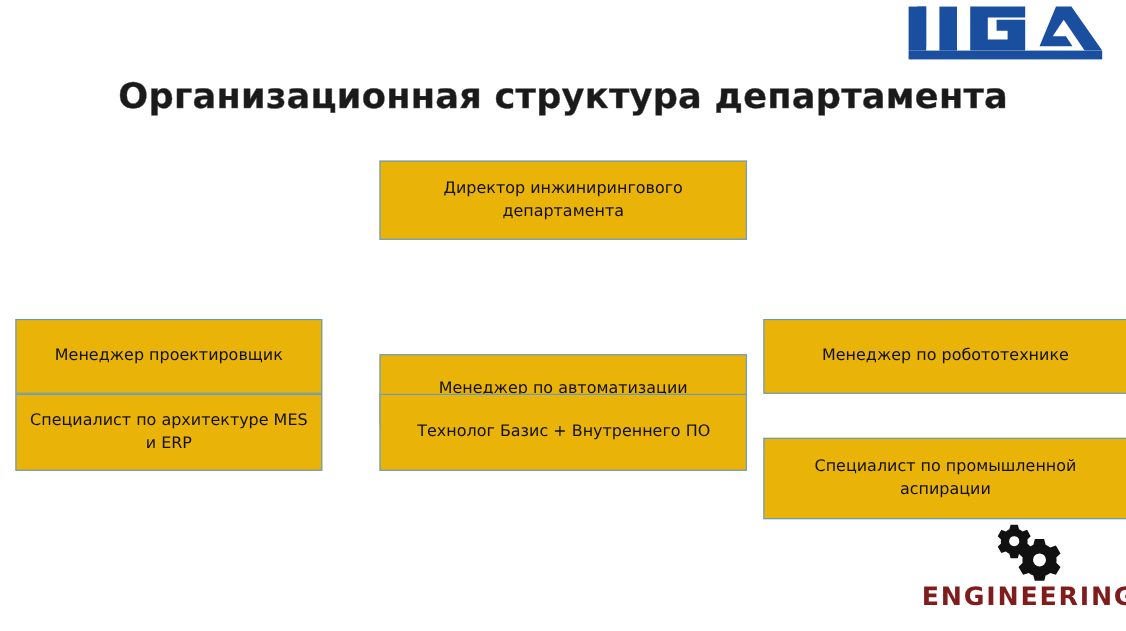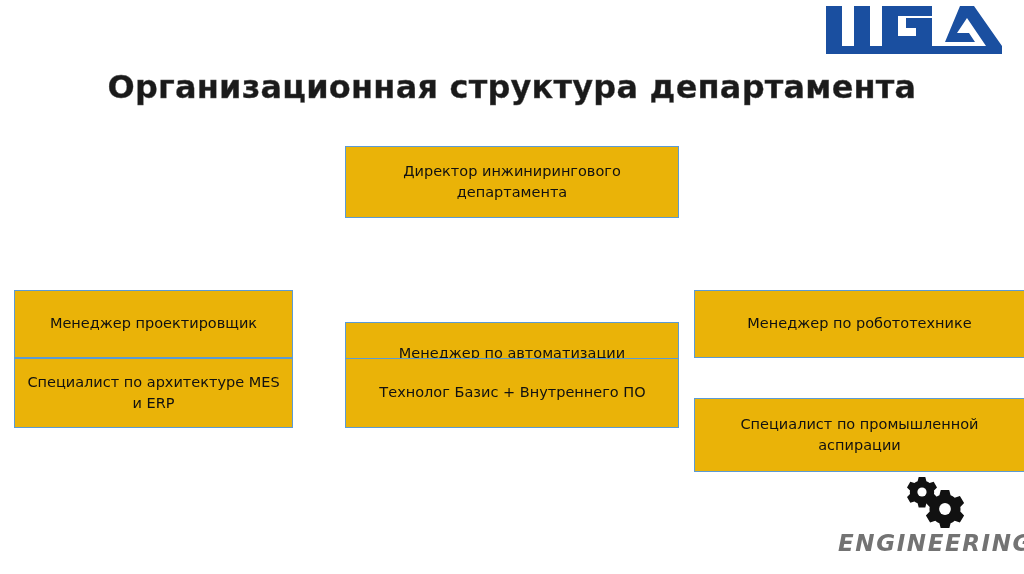--- a/index.html
+++ b/index.html
@@ -100,23 +100,22 @@
   .eng-gears svg { display: block; width: 100%; height: 100%; }
   .eng-word {
     position: absolute;
     left: 0;
     top: 54px;
     width: 186px;
     text-align: center;
     font-size: 23px;
     font-weight: bold;
     letter-spacing: 1.6px;
-    color: #737373;
+    color: #7f1d1d;
     font-family: "DejaVu Sans", "Liberation Sans", sans-serif;
-    font-style: italic;
   }
 </style>
 </head>
 <body>
 
 <div class="liga-logo">
   <svg viewBox="0 0 196 54" xmlns="http://www.w3.org/2000/svg" aria-label="LIGA">
     <g fill="#1a4fa0">
 
       <polygon points="6,2 22,2 22,38 14,38 14,2"></polygon>

